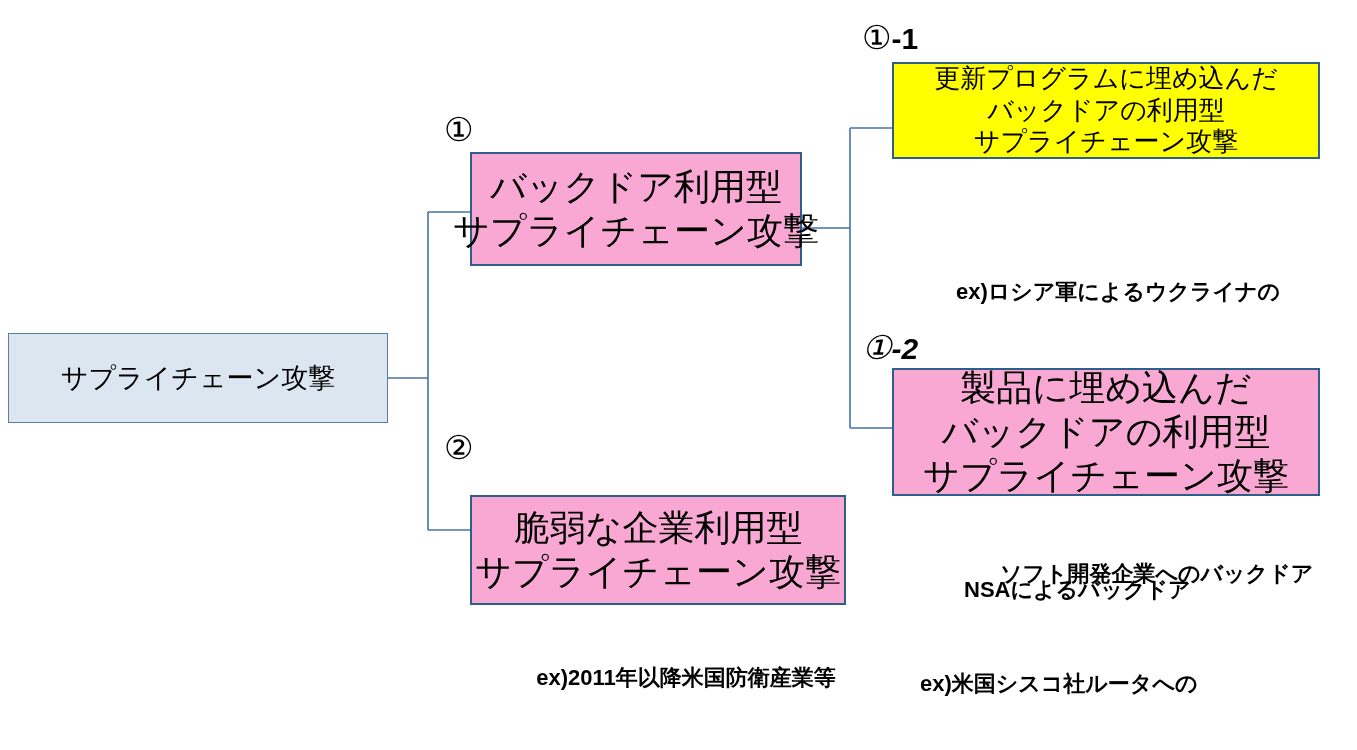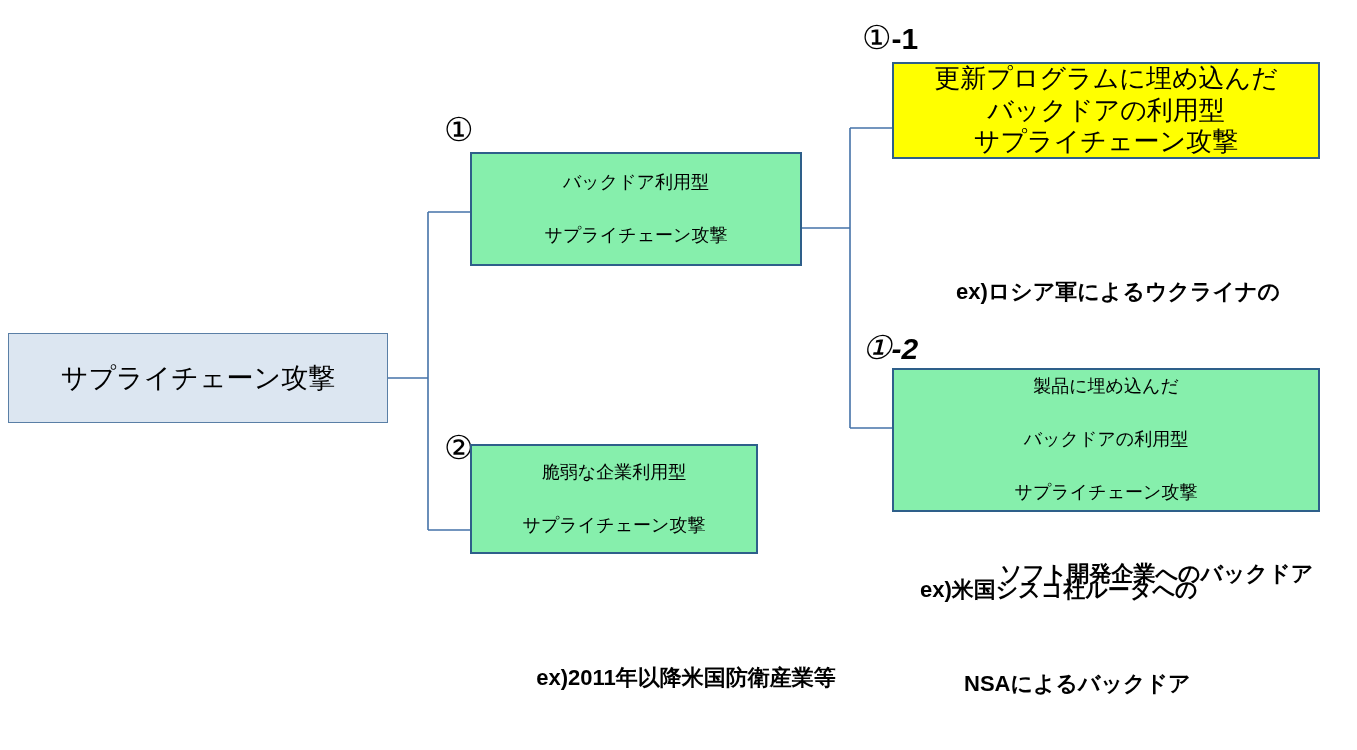--- a/index.html
+++ b/index.html
@@ -36,24 +36,23 @@
     text-align: center;
     line-height: 1.22;
     white-space: pre;
   }
   .node-root {
     background: #dce6f1;
     border: 1px solid #5a7fa6;
     font-size: 27px;
   }
   .node-box {
-    background: #86efac;
+    background: #f9a8d4;
     border: 2px solid #2e5f8a;
-    font-size: 18px;
-    gap: 31px;
+    font-size: 36px;
   }
   .node-highlight {
     background: #ffff00;
     border: 2px solid #2e5f8a;
     font-size: 26px;
   }
   .marker {
     position: absolute;
     font-size: 30px;
     font-weight: bold;
@@ -100,21 +99,21 @@
 
   <div class="marker" style="left:444px; top:110px;"><span class="circled">①</span></div>
 
   <div class="node node-box" style="left:470px; top:152px; width:332px; height:114px;">
     <div>バックドア利用型</div>
     <div>サプライチェーン攻撃</div>
   </div>
 
   <div class="marker" style="left:444px; top:428px;"><span class="circled">②</span></div>
 
-  <div class="node node-box" style="left:470px; top:444px; width:288px; height:110px;">
+  <div class="node node-box" style="left:470px; top:495px; width:376px; height:110px;">
     <div>脆弱な企業利用型</div>
     <div>サプライチェーン攻撃</div>
   </div>
 
   <div class="notes" style="left:466px; top:600px; width:440px; text-align:center;">
     <div class="note-line">ex)2011年以降米国防衛産業等</div>
     
     
     
   </div>
@@ -129,26 +128,26 @@
 
   <div class="notes" style="left:920px; top:214px; width:430px; text-align:left;margin-left:36px;">
     <div class="note-line">ex)ロシア軍によるウクライナの</div>
     <div class="note-line">　　ソフト開発企業へのバックドア</div>
     <div class="note-line">ex)ロシア政府による米国の</div>
     <div class="note-line">　　ソフト開発企業へのバックドア</div>
   </div>
 
   <div class="marker" style="left:862px; top:328px;font-style:italic;"><span class="circled">①</span><span>-2</span></div>
 
-  <div class="node node-box" style="left:892px; top:368px; width:428px; height:144px;">
+  <div class="node node-box" style="left:892px; top:368px; width:428px; height:128px;">
     <div>製品に埋め込んだ</div>
     <div>バックドアの利用型</div>
     <div>サプライチェーン攻撃</div>
   </div>
 
   <div class="notes" style="left:920px; top:512px; width:430px; text-align:left;">
+    <div class="note-line">　　NSAによるバックドア</div>
     <div class="note-line">ex)米国シスコ社ルータへの</div>
-    <div class="note-line">　　NSAによるバックドア</div>
     
     
   </div>
 
 </div>
 
 </body></html>

